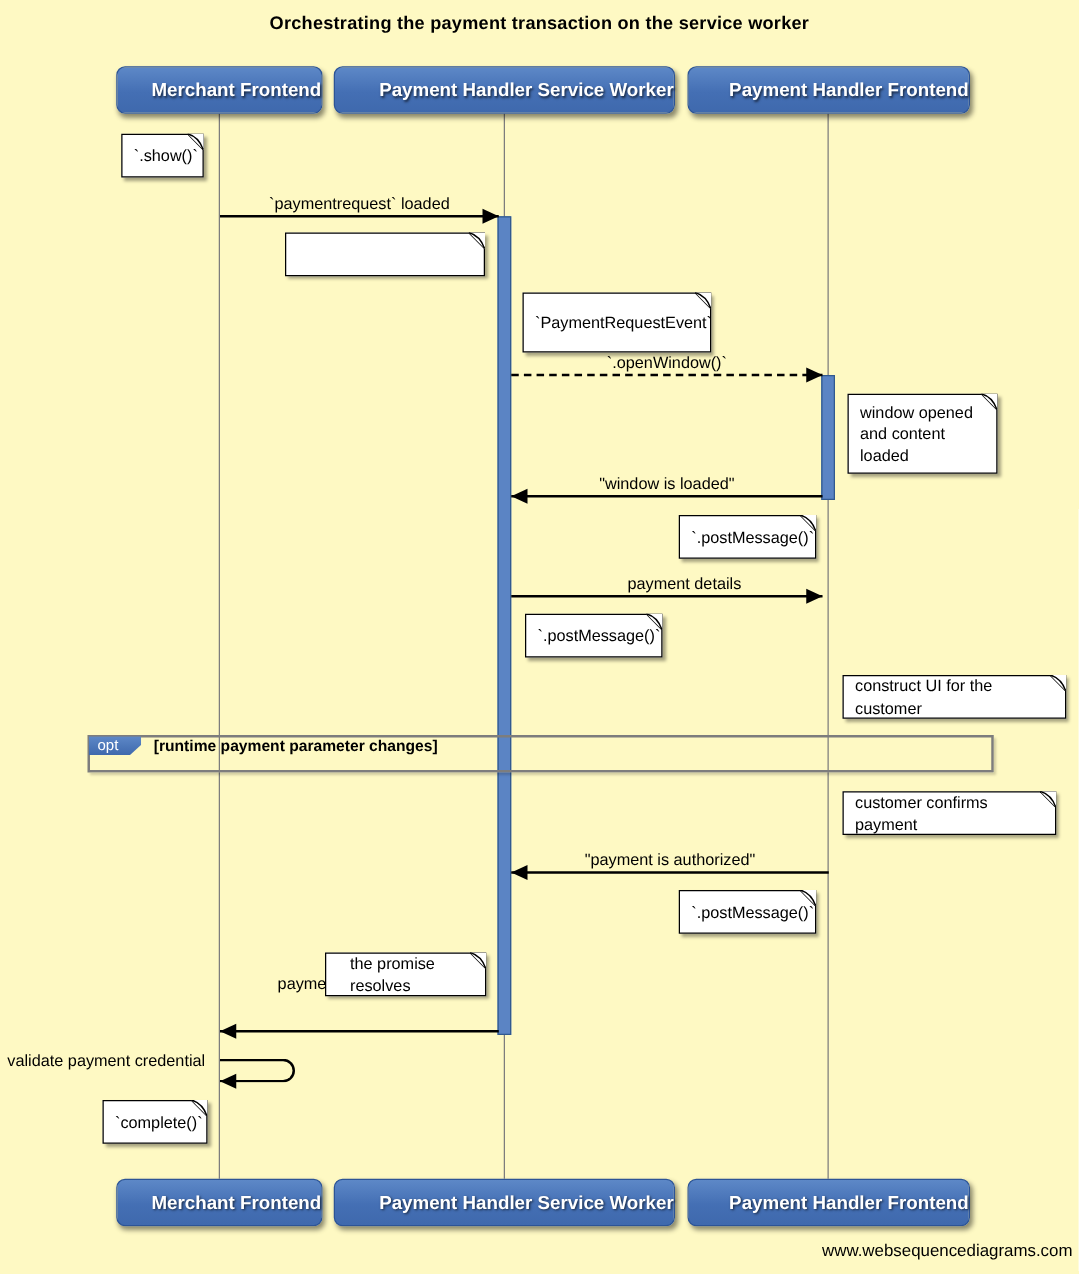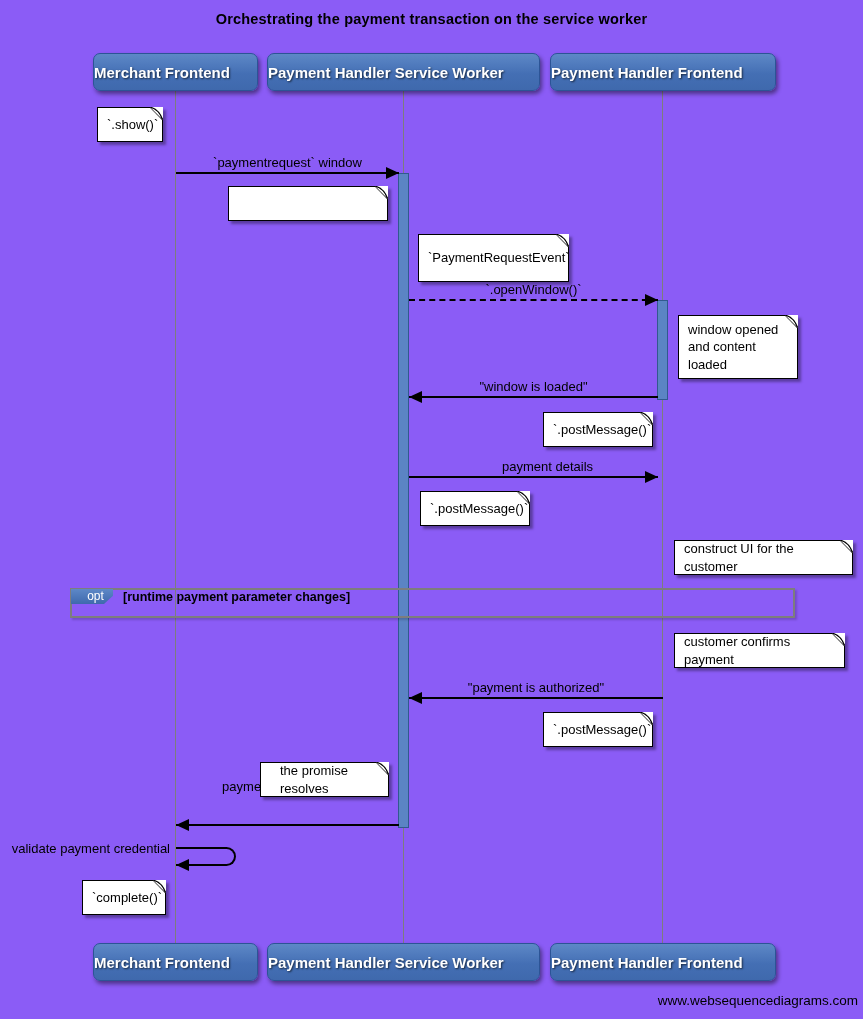--- a/index.html
+++ b/index.html
@@ -1,33 +1,33 @@
 <!DOCTYPE html>
 <html><head>
 <meta charset="utf-8">
 <style>
   html,body { margin:0; padding:0; background:#ffffff; }
   #canvas {
-    position:relative; width:863px; height:1019px; background:#8b5cf6;
+    position:relative; width:863px; height:1019px; background:#fef9c3;
     font-family:"Liberation Sans", sans-serif; color:#000; overflow:hidden;
   }
   .title {
     position:absolute; left:0; top:11px; width:863px; text-align:center;
     font-size:14.5px; font-weight:bold; letter-spacing:0.2px;
   }
   .lifeline {
     position:absolute; width:0; border-left:1px solid #7d7d7d; top:91px; height:852px;
   }
   .actor {
     position:absolute; height:38px; box-sizing:border-box;
     background:linear-gradient(#5d88c7, #446fb4 55%, #3f69ad);
     border:1px solid #2c5496; border-radius:7px;
     box-shadow:2px 3px 4px rgba(0,0,0,0.45);
     color:#fff; font-size:15px; font-weight:bold;
-    display:flex; align-items:center; justify-content:flex-start;
+    display:flex; align-items:center; justify-content:flex-end;
     text-shadow:1px 1px 2px rgba(0,0,0,0.65);
     white-space:nowrap;
   }
   .activation {
     position:absolute; width:9px; box-sizing:content-box;
     background:#5b84c4; border:1px solid #31598f;
   }
   .note {
     position:absolute; background:#fff; border:1px solid #000;
     box-shadow:2.5px 2.5px 2.5px rgba(0,0,0,0.35);
@@ -48,21 +48,20 @@
   }
   .fragment {
     position:absolute; box-sizing:border-box; border:2px solid #7d7d7d;
     box-shadow:2px 2px 2px rgba(0,0,0,0.18); z-index:3; background:transparent;
   }
   .frag-operator {
     position:absolute; left:-1px; top:-1px; width:42px; height:15px;
     background:linear-gradient(#5d88c7,#3f69ad); color:#fff; font-size:12px;
     padding-left:7px; box-sizing:border-box; line-height:14px;
     clip-path:polygon(0 0, 100% 0, 100% 45%, calc(100% - 9px) 100%, 0 100%);
-    text-align:center;
   }
   .frag-condition {
     position:absolute; left:51px; top:0px; font-size:12.5px; font-weight:bold; white-space:nowrap;
   }
   .footer {
     position:absolute; right:5px; top:993px; font-size:13.5px; text-align:right;
   }
 </style>
 </head>
 <body>
@@ -81,21 +80,21 @@
   <div class="actor" style="left:267px; top:53px; width:273px;">
       <span>Payment Handler Service Worker</span>
     </div>
   <div class="actor" style="left:550px; top:53px; width:226px;">
       <span>Payment Handler Frontend</span>
     </div>
 
   <div class="activation" style="left:398px; top:173px; height:653px;"></div>
   <div class="activation" style="left:657px; top:300px; height:98px;"></div>
 
-  <div class="msg-label" style="left:176px; top:155px; width:223px;">`paymentrequest` window</div>
+  <div class="msg-label" style="left:176px; top:155px; width:223px;">`paymentrequest` loaded</div>
   <div class="msg-line" style="left:176px; top:172px; width:223px;"></div>
   <div class="head right" style="left:386px; top:167px;"></div>
 
   <div class="msg-label" style="left:409px; top:282px; width:249px;">`.openWindow()`</div>
   <div class="msg-line dashed" style="left:409px; top:299px; width:249px;"></div>
   <div class="head right" style="left:645px; top:294px;"></div>
 
   <div class="msg-label" style="left:409px; top:379px; width:249px;">"window is loaded"</div>
   <div class="msg-line" style="left:409px; top:396px; width:249px;"></div>
   <div class="head left" style="left:409px; top:391px;"></div>
@@ -105,21 +104,21 @@
   <div class="head right" style="left:645px; top:471px;"></div>
 
   <div class="msg-label" style="left:409px; top:680px; width:254px;">"payment is authorized"</div>
   <div class="msg-line" style="left:409px; top:697px; width:254px;"></div>
   <div class="head left" style="left:409px; top:692px;"></div>
 
   <div class="msg-label" style="left:176px; top:759px; width:223px;margin-top:20px;">payment credential etc</div>
   <div class="msg-line" style="left:176px; top:824px; width:223px;"></div>
   <div class="head left" style="left:176px; top:819px;"></div>
 
-  <div class="msg-label" style="left:0px; top:841px; width:170px; text-align:right;">validate payment credential</div>
+  <div class="msg-label" style="left:0px; top:841px; width:170px; text-align:center;">validate payment credential</div>
   <div class="self-loop" style="left:176px; top:847px; width:60px; height:19px;"></div>
   <div class="head left" style="left:176px; top:859px;"></div>
 
   <div class="fragment" style="left:70px; top:588px; width:725px; height:30px;">
     <div class="frag-operator">opt</div>
     <div class="frag-condition">[runtime payment parameter changes]</div>
   </div>
 
   <div class="note" style="left:97px; top:107px; width:66px; height:35px;">
     <svg class="fold" width="13" height="13" viewBox="0 0 13 13">

